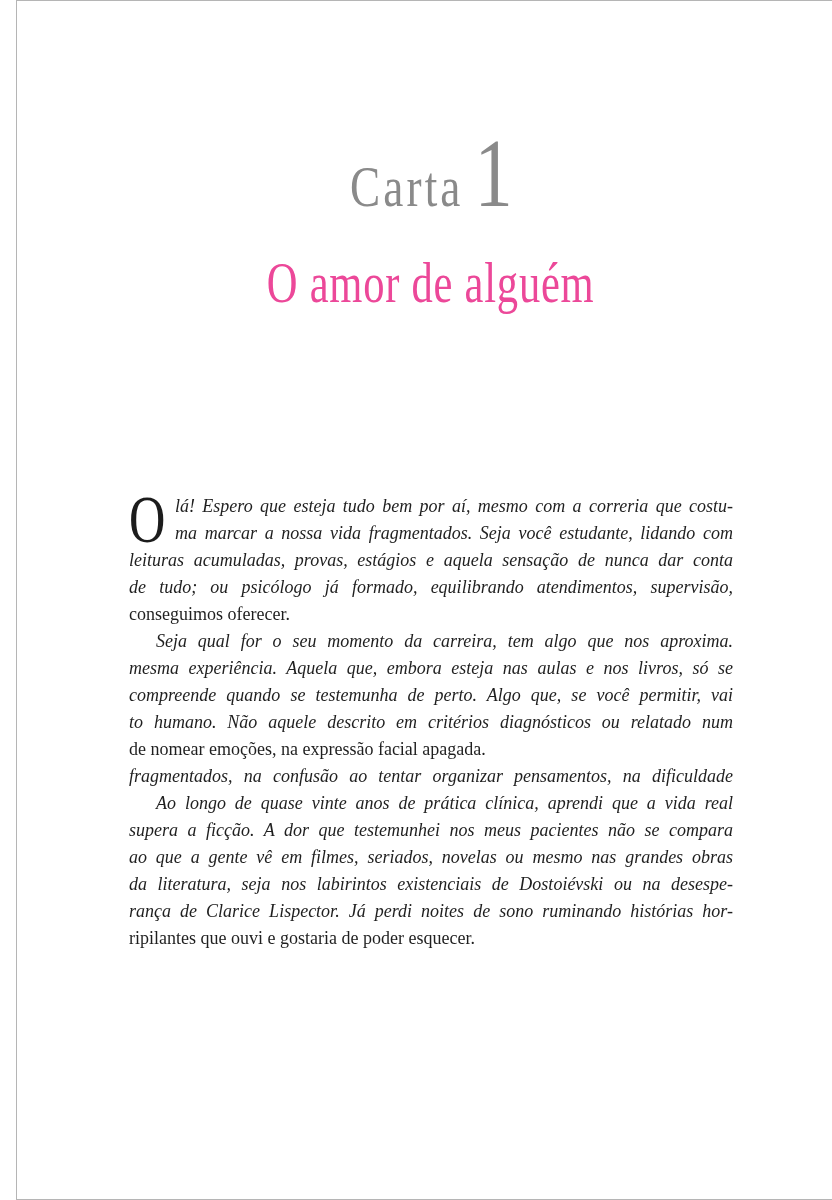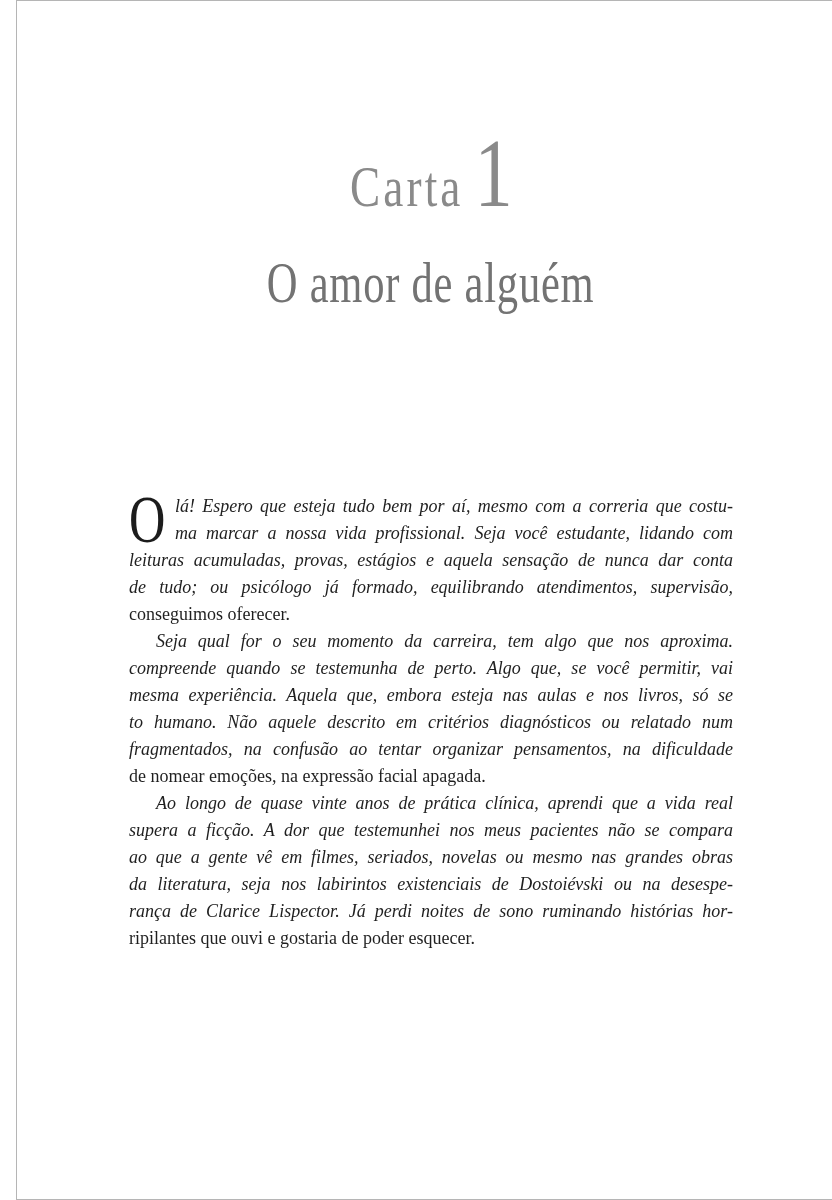--- a/index.html
+++ b/index.html
@@ -31,21 +31,21 @@
   }
   .carta-word { font-size: 58px; letter-spacing: 4px; }
   .carta-num  { font-size: 98px; letter-spacing: 0;  margin-left: 14px; }
   
   .chapter-title {
     margin-top: 28px;
     height: 64px;
     line-height: 64px;
     text-align: center;
     white-space: nowrap;
-    color: #737373;
+    color: #ec4899;
   }
   .title-squeeze {
     display: inline-block;
     font-size: 56px;
     letter-spacing: 1px;
     transform: scaleX(0.76);
     transform-origin: 50% 100%;
   }
   
   .body-text {
@@ -84,32 +84,32 @@
   </div>
 
   <div class="chapter-title">
     <span class="title-squeeze">O amor de alguém</span>
   </div>
 
   <div class="body-text">
       <div class="para">
         <span class="dropcap">O</span>
         <div class="tline just">lá! Espero que esteja tudo bem por aí, mesmo com a correria que costu-</div>
-        <div class="tline just">ma marcar a nossa vida profissional. Seja você estudante, lidando com</div>
+        <div class="tline just">ma marcar a nossa vida fragmentados. Seja você estudante, lidando com</div>
         <div class="tline just">leituras acumuladas, provas, estágios e aquela sensação de nunca dar conta</div>
         <div class="tline just">de tudo; ou psicólogo já formado, equilibrando atendimentos, supervisão,</div>
         <div class="tline">conseguimos oferecer.</div>
       </div>
       <div class="para">
         <div class="tline just indent">Seja qual for o seu momento da carreira, tem algo que nos aproxima.</div>
+        <div class="tline just">mesma experiência. Aquela que, embora esteja nas aulas e nos livros, só se</div>
         <div class="tline just">compreende quando se testemunha de perto. Algo que, se você permitir, vai</div>
-        <div class="tline just">mesma experiência. Aquela que, embora esteja nas aulas e nos livros, só se</div>
         <div class="tline just">to humano. Não aquele descrito em critérios diagnósticos ou relatado num</div>
+        <div class="tline">de nomear emoções, na expressão facial apagada.</div>
         <div class="tline just">fragmentados, na confusão ao tentar organizar pensamentos, na dificuldade</div>
-        <div class="tline">de nomear emoções, na expressão facial apagada.</div>
       </div>
       <div class="para">
         <div class="tline just indent">Ao longo de quase vinte anos de prática clínica, aprendi que a vida real</div>
         <div class="tline just">supera a ficção. A dor que testemunhei nos meus pacientes não se compara</div>
         <div class="tline just">ao que a gente vê em filmes, seriados, novelas ou mesmo nas grandes obras</div>
         <div class="tline just">da literatura, seja nos labirintos existenciais de Dostoiévski ou na desespe-</div>
         <div class="tline just">rança de Clarice Lispector. Já perdi noites de sono ruminando histórias hor-</div>
         <div class="tline">ripilantes que ouvi e gostaria de poder esquecer.</div>
       </div>
     </div>

